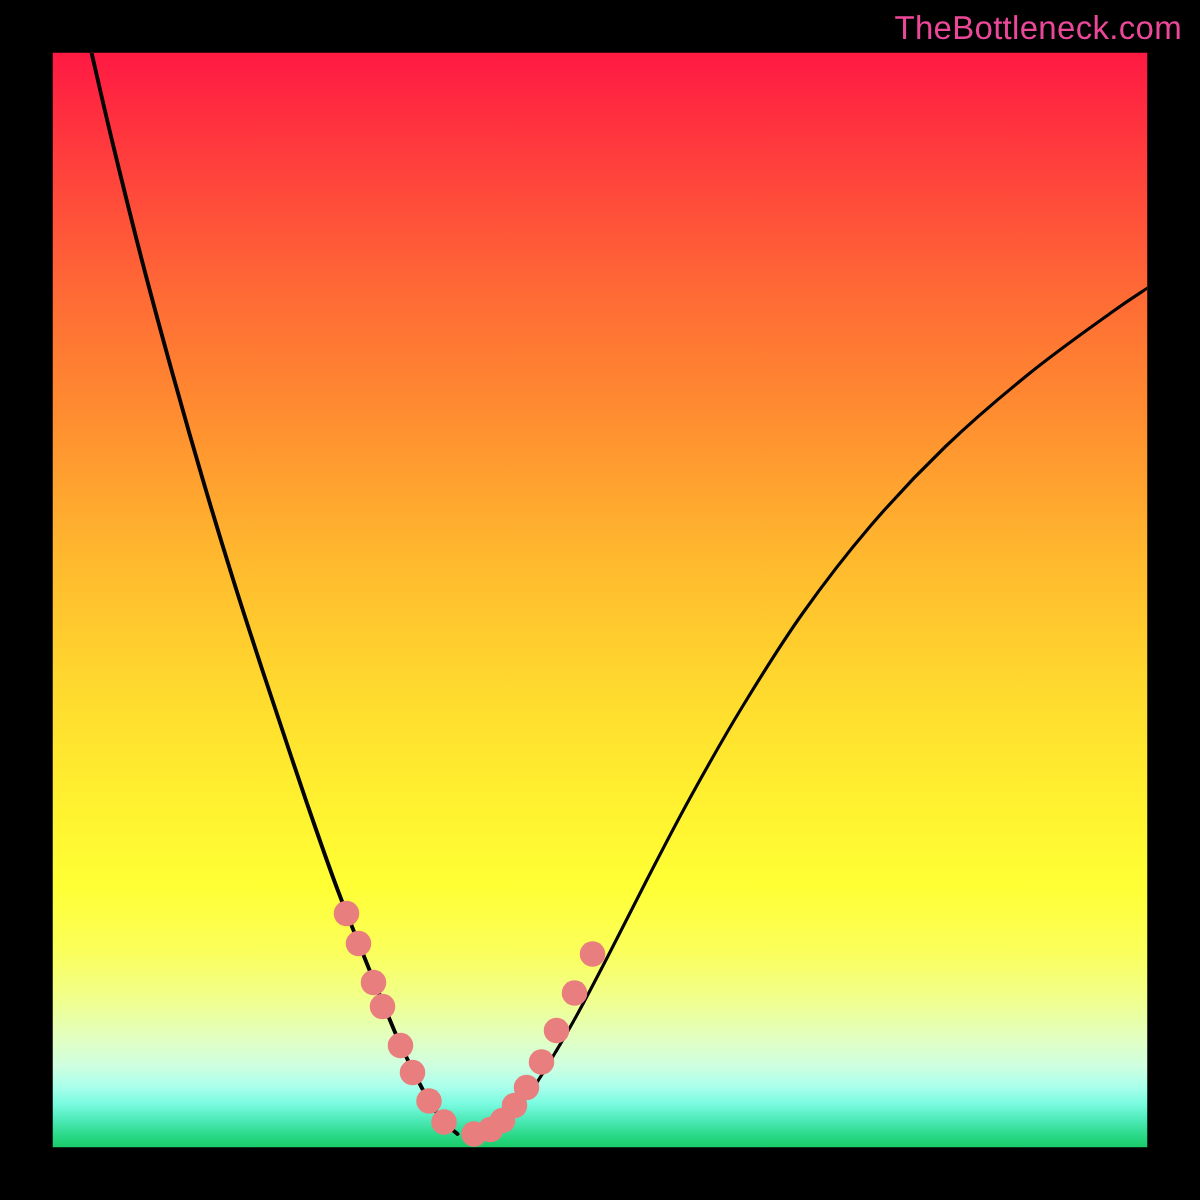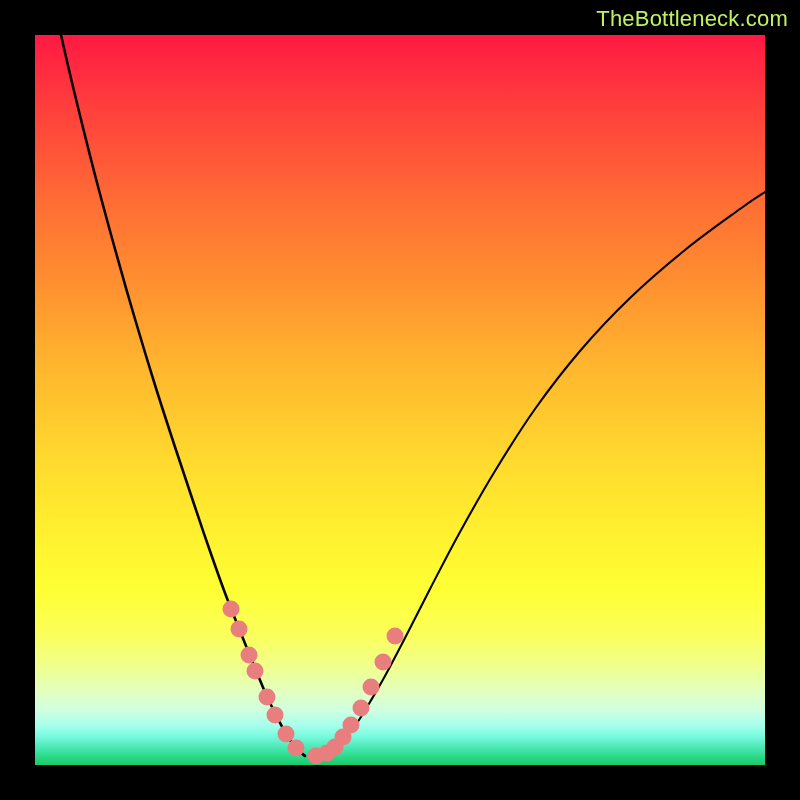--- a/index.html
+++ b/index.html
@@ -54,21 +54,21 @@
   svg.curves {
     position: absolute;
     inset: 0;
     width: 730px;
     height: 730px;
   }
   .watermark {
     position: absolute;
     top: 6px;
     right: 12px;
-    color: #bef264;
+    color: #ec4899;
     font-size: 22px;
     font-weight: 500;
     letter-spacing: 0.2px;
     text-align: right;
   }
 </style>
 </head>
 <body>
 
 <div class="frame">

